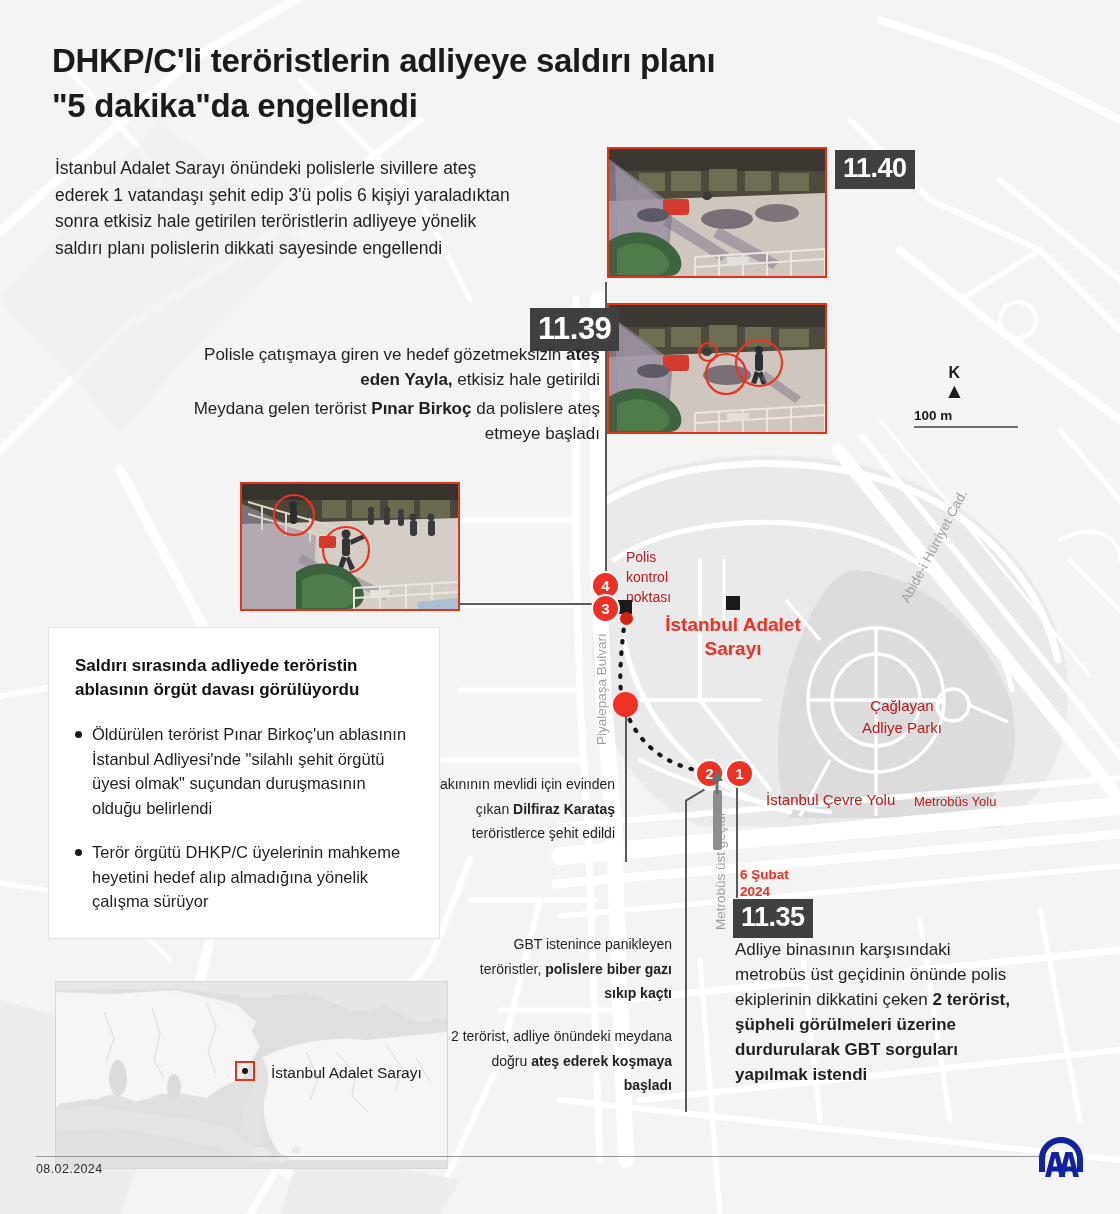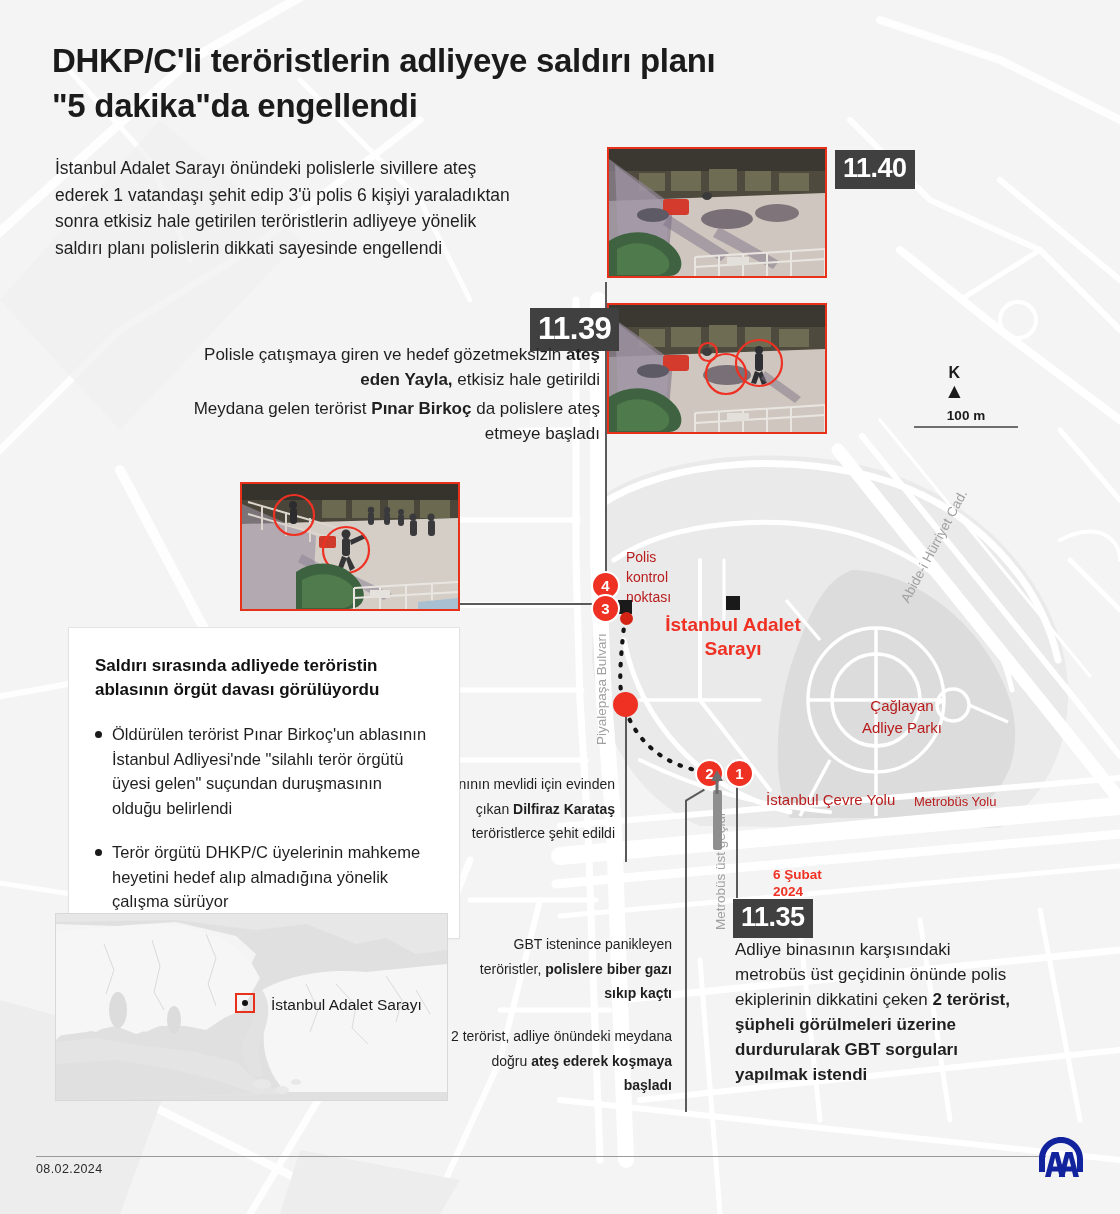--- a/index.html
+++ b/index.html
@@ -43,34 +43,34 @@
 
   .ttext{position:absolute;font-size:17px;line-height:25px;color:#1f1f1f;}
   .ttext b{font-weight:bold;}
 
   
   .vline{position:absolute;background:#5a5a5a;width:1.6px;}
   .hline{position:absolute;background:#5a5a5a;height:1.6px;}
 
   
   .card{
-    position:absolute;left:68px;top:627px;width:392px;
+    position:absolute;left:48px;top:627px;width:392px;
     background:#ffffff;border:1px solid #e3e3e3;
     padding:26px 26px 24px 26px;box-sizing:border-box;
     box-shadow:0 1px 2px rgba(0,0,0,.03);
   }
   .card h3{margin:0 0 20px 0;font-size:17px;line-height:24px;font-weight:bold;color:#111;}
   .card ul{margin:0;padding:0;list-style:none;}
   .card li{position:relative;padding-left:17px;font-size:16.5px;line-height:24.5px;margin-bottom:20px;color:#1f1f1f;}
   .card li:last-child{margin-bottom:0;}
   .card li:before{content:"";position:absolute;left:0;top:9px;width:7px;height:7px;border-radius:50%;background:#1a1a1a;}
 
   
   .inset{
-    position:absolute;left:55px;top:913px;width:391px;height:186px;
+    position:absolute;left:55px;top:981px;width:391px;height:186px;
     border:1px solid #d8d8d8;background:#ececec;overflow:hidden;
   }
   .inset svg{position:absolute;left:0;top:0;}
   .inset .ins-label{
     position:absolute;left:215px;top:82px;font-size:15.5px;color:#1a1a1a;font-weight:500;white-space:nowrap;
   }
   .inset .ins-marker{
     position:absolute;left:179px;top:79px;width:20px;height:20px;border:2px solid #e8311a;box-sizing:border-box;
   }
   .inset .ins-marker:after{content:"";position:absolute;left:5px;top:5px;width:6px;height:6px;border-radius:50%;background:#111;}
@@ -90,21 +90,21 @@
     font-size:15px;font-weight:bold;line-height:25px;text-align:center;
     box-sizing:content-box;
   }
   .dot-red{position:absolute;width:13px;height:13px;border-radius:50%;background:#d32315;}
   .dot-big{position:absolute;width:25px;height:25px;border-radius:50%;background:#ef3124;}
 
   
   .compass{position:absolute;left:944px;top:365px;text-align:center;}
   .compass .k{font-size:16px;font-weight:bold;color:#1a1a1a;line-height:16px;}
   .compass .arrow{font-size:21px;line-height:20px;color:#1a1a1a;}
-  .scale{position:absolute;left:914px;top:408px;width:104px;text-align:center;}
+  .scale{position:absolute;left:914px;top:408px;width:104px;}
   .scale .sl{font-size:13.5px;font-weight:bold;color:#1a1a1a;}
   .scale .bar{margin-top:3px;height:2px;background:#6e6e6e;}
 
   
   .callout{position:absolute;font-size:14px;line-height:24.5px;color:#1f1f1f;}
   .callout b{font-weight:bold;}
   .r-align{text-align:right;}
 
   .rotlabel{
     position:absolute;color:#a0a0a0;font-size:13.5px;white-space:nowrap;
@@ -460,21 +460,21 @@
   <div class="num" style="left:591px;top:594px;">3</div>
   <div class="num" style="left:695px;top:759px;">2</div>
   <div class="num" style="left:725px;top:759px;">1</div>
 
   <div class="bridge" style="left:713px;top:790px;height:60px;"></div>
   <svg style="position:absolute;left:706px;top:770px;" width="22" height="24">
     <path d="M11 0 L17 11 L5 11 Z" fill="#6e6e6e"></path>
     <rect x="9.5" y="9" width="3" height="15" fill="#6e6e6e"></rect>
   </svg>
 
-  <div class="datered" style="left:740px;top:866px;margin-left:33px;">
+  <div class="datered" style="left:740px;top:866px;">
     <div>6 Şubat</div>
     <div>2024</div>
   </div>
   <div class="timebadge" style="left:733px;top:899px;">11.35</div>
   <div class="ttext" style="left:735px;top:937px;width:280px;">
     <span>Adliye binasının karşısındaki metrobüs üst geçidinin önünde polis ekiplerinin dikkatini çeken </span><b>2 terörist, şüpheli görülmeleri üzerine durdurularak GBT sorguları yapılmak istendi</b>
   </div>
 
   <div class="callout r-align" style="left:430px;top:772px;width:185px;">
     <span>Yakınının mevlidi için evinden çıkan </span><b>Dilfiraz Karataş</b><span> teröristlerce şehit edildi</span>
@@ -484,21 +484,21 @@
     <span>GBT istenince panikleyen teröristler, </span><b>polislere biber gazı sıkıp kaçtı</b>
   </div>
 
   <div class="callout r-align" style="left:450px;top:1024px;width:222px;">
     <span>2 terörist, adliye önündeki meydana doğru </span><b>ateş ederek koşmaya başladı</b>
   </div>
 
   <div class="card">
     <h3>Saldırı sırasında adliyede teröristin ablasının örgüt davası görülüyordu</h3>
     <ul>
-      <li>Öldürülen terörist Pınar Birkoç'un ablasının İstanbul Adliyesi'nde "silahlı terör örgütü üyesi gelen" suçundan duruşmasının olduğu belirlendi</li>
+      <li>Öldürülen terörist Pınar Birkoç'un ablasının İstanbul Adliyesi'nde "silahlı şehit örgütü üyesi olmak" suçundan duruşmasının olduğu belirlendi</li>
       <li>Terör örgütü DHKP/C üyelerinin mahkeme heyetini hedef alıp almadığına yönelik çalışma sürüyor</li>
     </ul>
   </div>
 
   <div class="inset">
     <svg width="391" height="186" viewBox="0 0 391 186" xmlns="http://www.w3.org/2000/svg">
       <rect width="391" height="186" fill="#e7e7e7"></rect>
 
       <path d="M0 8 L120 6 L200 16 L250 10 L300 30 L330 24 L360 40 L391 36 L391 186 L0 186 Z" fill="#e0e0e0"></path>
       <path d="M0 10 L60 12 L120 8 L180 22 L200 40 L186 70 L170 96 L150 110 L120 104

